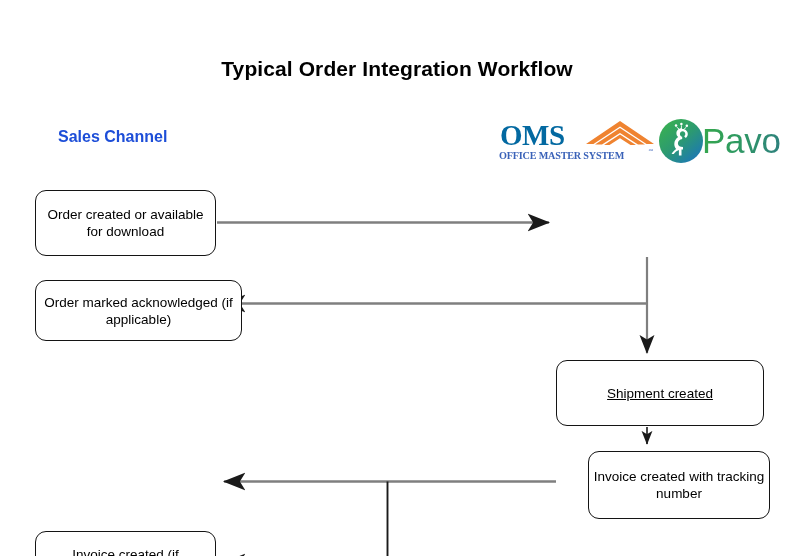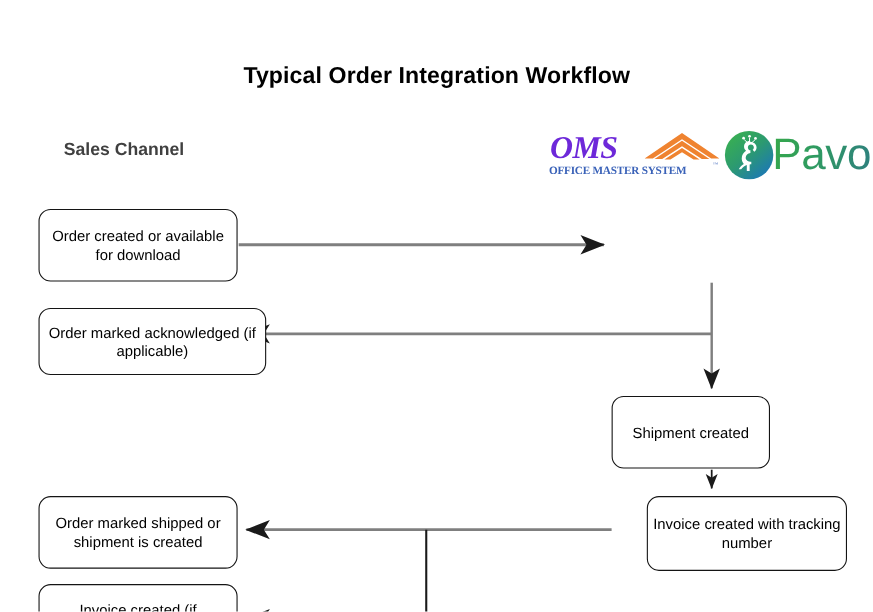--- a/index.html
+++ b/index.html
@@ -32,21 +32,21 @@
     font-weight: bold;
     letter-spacing: 0.1px;
     color: #000;
   }
   .section-label {
     position: absolute;
     left: 58px;
     top: 88px;
     font-size: 16px;
     font-weight: bold;
-    color: #404040;
+    color: #1d4ed8;
   }
   
   .node {
     position: absolute;
     box-sizing: border-box;
     background: #ffffff;
     border: 1.4px solid #141414;
     border-radius: 11px;
     display: flex;
     align-items: center;
@@ -73,25 +73,24 @@
   }
   .oms-logo {
     position: absolute;
     left: 0; top: 2px;
     width: 158px; height: 44px;
   }
   .oms-word {
     position: absolute;
     left: 2px; top: 0px;
     font-family: "Liberation Serif", serif;
-    font-style: italic;
     font-weight: bold;
     font-size: 29px;
     line-height: 30px;
-    color: #6d28d9;
+    color: #0369a1;
     letter-spacing: -0.5px;
   }
   .oms-sub {
     position: absolute;
     left: 1px; top: 30px;
     font-family: "Liberation Serif", serif;
     font-weight: bold;
     font-size: 10.2px;
     line-height: 11px;
     color: #3a62b8;
@@ -107,21 +106,21 @@
   }
   .oms-roof { position: absolute; left: 88px; top: 1px; }
   .pavo-logo {
     position: absolute;
     left: 160px; top: 0px;
     width: 132px; height: 48px;
   }
   .pavo-word {
     position: absolute;
     left: 44px; top: 1px;
-    font-size: 40px;
+    font-size: 35px;
     line-height: 44px;
     font-weight: normal;
     letter-spacing: -0.3px;
     background: linear-gradient(100deg, #36a84a 0%, #2f9a62 45%, #2e7f7f 100%);
     -webkit-background-clip: text;
     background-clip: text;
     color: transparent;
     -webkit-text-fill-color: transparent;
   }
 </style>
@@ -210,30 +209,27 @@
   </svg>
 
   <div class="node" style="left:35px; top:150px; width:181px; height:66px;">
     <span>Order created or available for download</span>
   </div>
 
   <div class="node" style="left:35px; top:240px; width:207px; height:61px;">
     <span>Order marked acknowledged (if applicable)</span>
   </div>
 
-  <div class="node" style="left:35px; top:411px; width:181px; height:66px;">
-    <span>Order marked shipped or shipment is created</span>
-  </div>
 
   <div class="node" style="left:35px; top:491px; width:181px; height:64px;justify-content:center;">
     <span>Invoice created (if applicable)</span>
   </div>
 
 
-  <div class="node" style="left:556px; top:320px; width:144px; height:66px;">
+  <div class="node" style="left:556px; top:320px; width:208px; height:66px;text-decoration:underline;">
     <span>Shipment created</span>
   </div>
 
   <div class="node" style="left:588px; top:411px; width:182px; height:68px;justify-content:flex-end;">
     <span>Invoice created with tracking number</span>
   </div>
 
 </div>
 
 </body></html>

